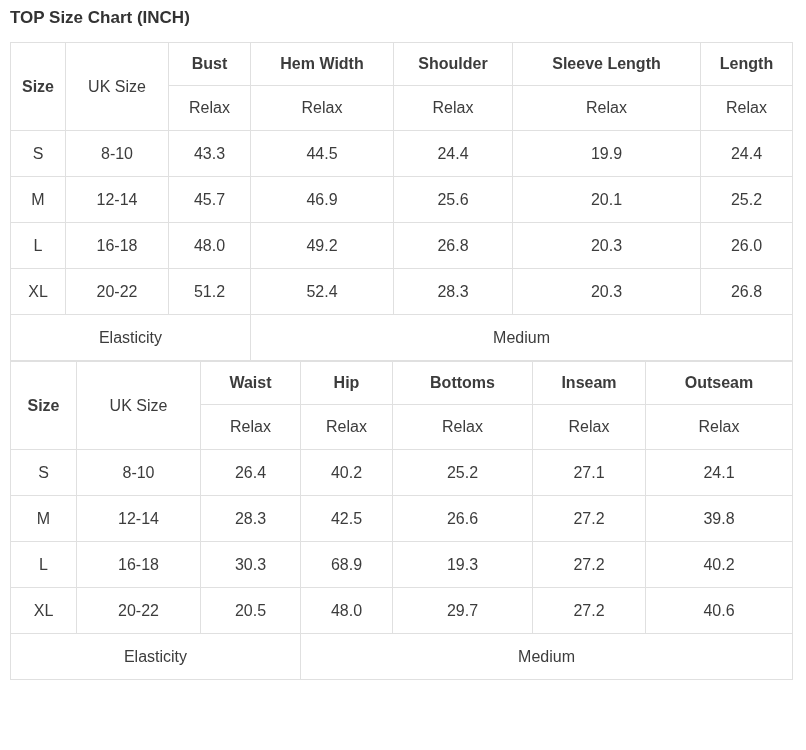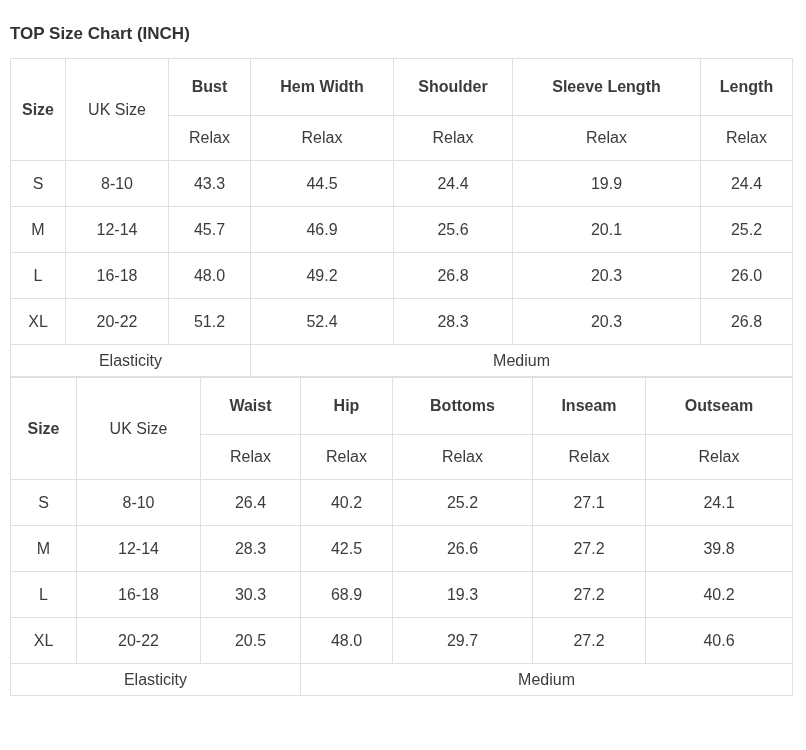--- a/index.html
+++ b/index.html
@@ -4,21 +4,21 @@
 <style>
   * { box-sizing: border-box; }
   html, body { margin: 0; padding: 0; background: #ffffff; }
   body {
     font-family: "Liberation Sans", sans-serif;
     color: #3a3a3a;
     width: 806px;
   }
   .page {
     width: 806px;
-    padding: 24px 14px 24px 10px;
+    padding: 8px 14px 24px 10px;
   }
   .chart-title {
     font-size: 17px;
     line-height: 20px;
     font-weight: bold;
     color: #333333;
     margin: 0 0 14px 0;
   }
   .chart-title.second {
     margin-top: 7px;
@@ -50,25 +50,25 @@
     font-weight: normal;
     font-size: 14px;
     border-color: #474747;
     border-bottom-color: #e0e0e0;
   }
   td.col-head {
     background: #f5f5f5;
     font-weight: bold;
     font-size: 14px;
     color: #333333;
-    height: 57px;
+    height: 43px;
   }
   td.fit-cell { height: 45px; }
   td.data-cell { height: 46px; }
-  td.footer-cell { height: 32px; margin-left: 48px; }
+  td.footer-cell { height: 46px; margin-left: 48px; }
 </style>
 </head>
 <body>
 
 <div class="page">
 
   <h2 class="chart-title">TOP Size Chart (INCH)</h2>
 
   <table class="size-chart">
     <colgroup>

